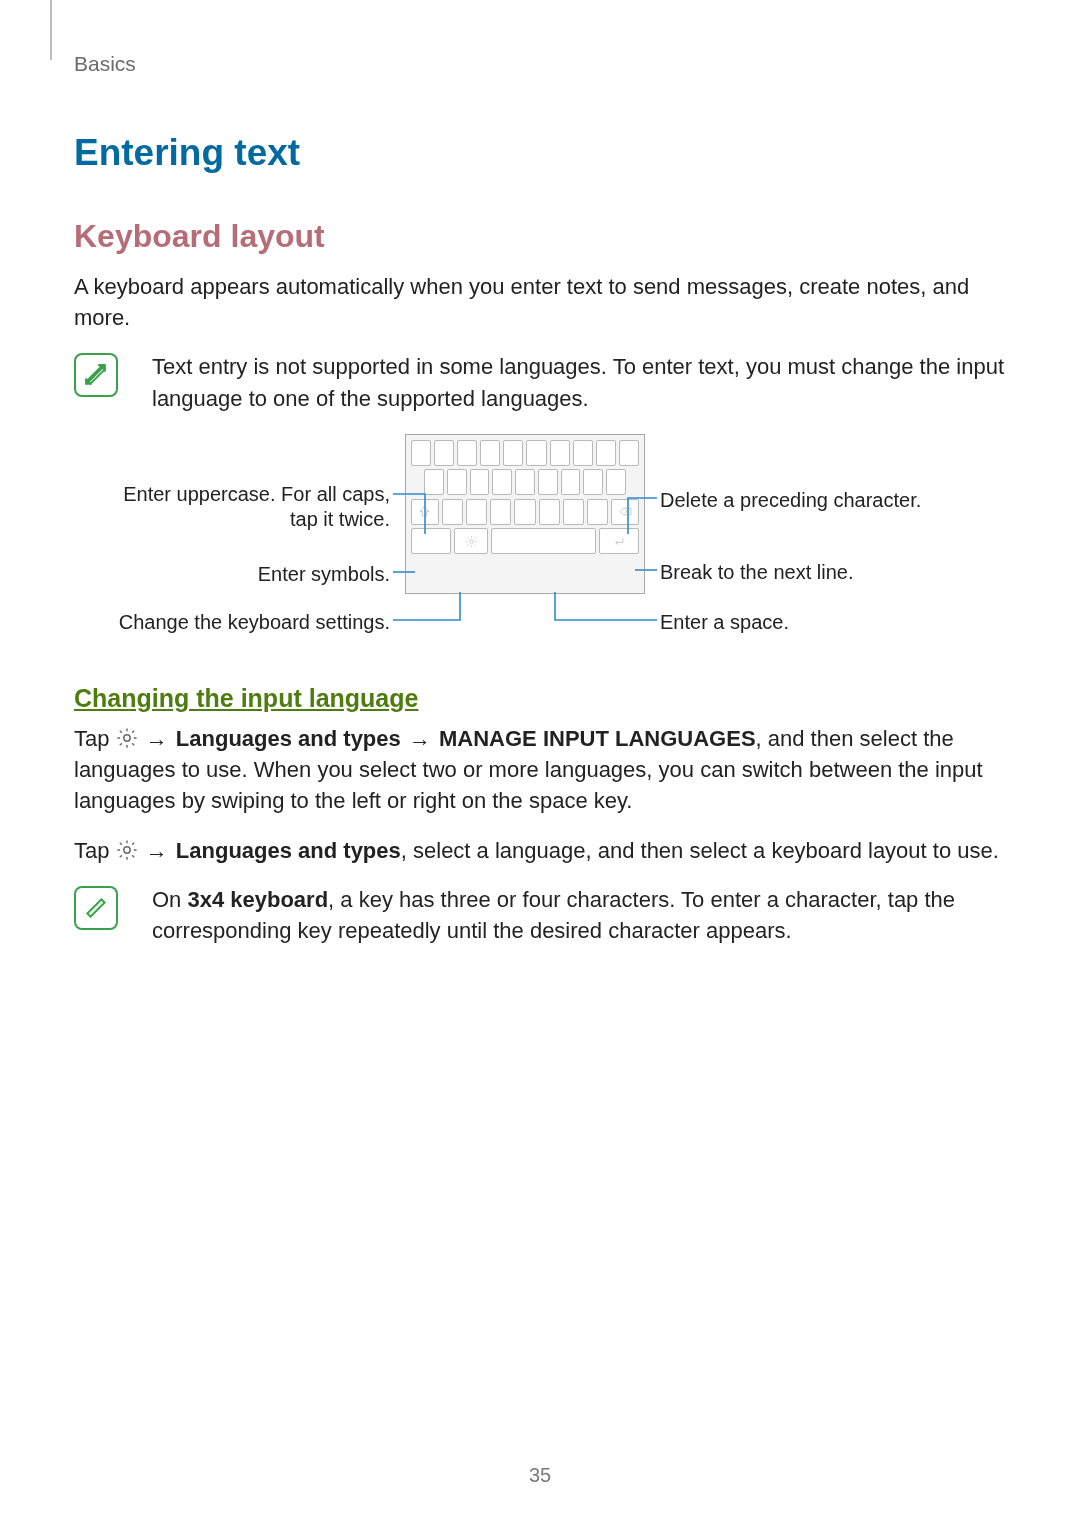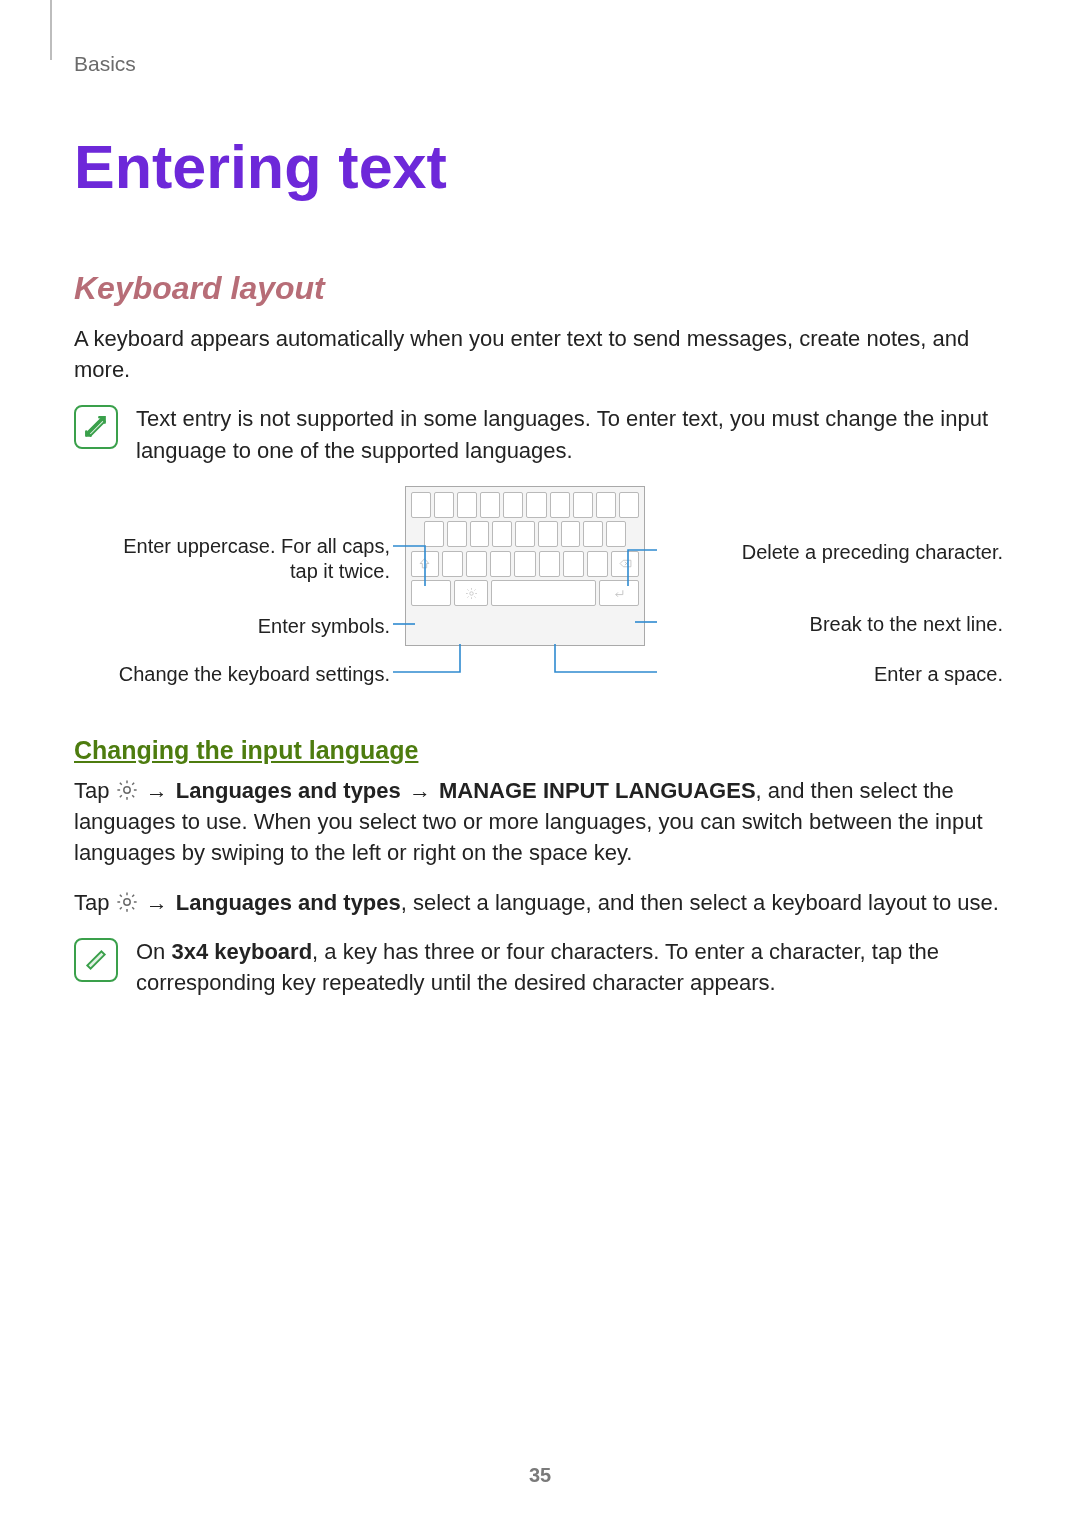--- a/index.html
+++ b/index.html
@@ -25,42 +25,41 @@
     background: #bdbdbd;
   }
   .section-label {
     font-size: 21px;
     color: #6b6b6b;
     margin-left: 0px;
     margin-bottom: 56px;
     padding-top: 4px;
   }
   h1.page-title {
-    font-size: 61px;
+    font-size: 37px;
     font-weight: 700;
-    color: #6d28d9;
-    margin-bottom: 68px;
+    color: #0369a1;
+    margin-bottom: 44px;
   }
   h2.subheading {
     font-size: 32px;
     font-weight: 700;
     color: #b76d77;
     margin-bottom: 16px;
-    font-style: italic;
   }
   p.body {
     font-size: 22px;
     line-height: 1.42;
     color: #222;
     margin-bottom: 18px;
   }
   .note-row {
     display: flex;
     align-items: flex-start;
-    gap: 18px;
+    gap: 34px;
     margin-bottom: 20px;
   }
   .note-icon {
     flex: 0 0 44px;
     height: 44px;
     border: 2px solid #3aa04b;
     border-radius: 8px;
     display: flex;
     align-items: center;
     justify-content: center;
@@ -87,21 +86,20 @@
   }
   .arrow { padding: 0 2px; }
   .bold { font-weight: 700; }
   .page-number {
     position: absolute;
     bottom: 40px;
     left: 0; right: 0;
     text-align: center;
     font-size: 20px;
     color: #7a7a7a;
-    font-weight: bold;
   }
 
   
   .kbd-diagram {
     position: relative;
     width: 850px;
     height: 220px;
     margin: 10px auto 6px auto;
   }
   .kbd-frame {
@@ -133,21 +131,21 @@
   .k-space { flex: 3.2; }
   .k-enter { flex: 1.2; }
   .row2pad { width: 10px; }
 
   .callout {
     position: absolute;
     font-size: 20px;
     color: #222;
     line-height: 1.25;
   }
-  .callout.right { text-align: right; margin-left: 43px; }
+  .callout.right { text-align: left; }
   .callout.left { text-align: right; }
 
   .cline {
     position: absolute;
     stroke: #2f8ad0;
     stroke-width: 1.6;
     fill: none;
   }
   svg.overlay {
     position:absolute; left:0; top:0; width:850px; height:220px; pointer-events:none;

